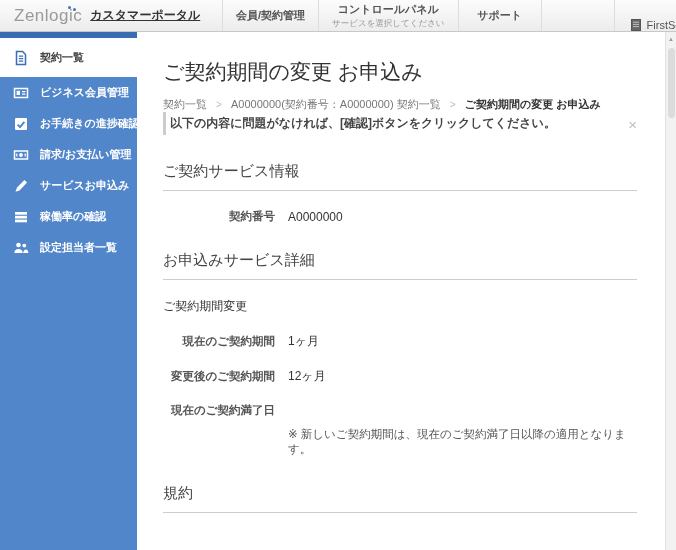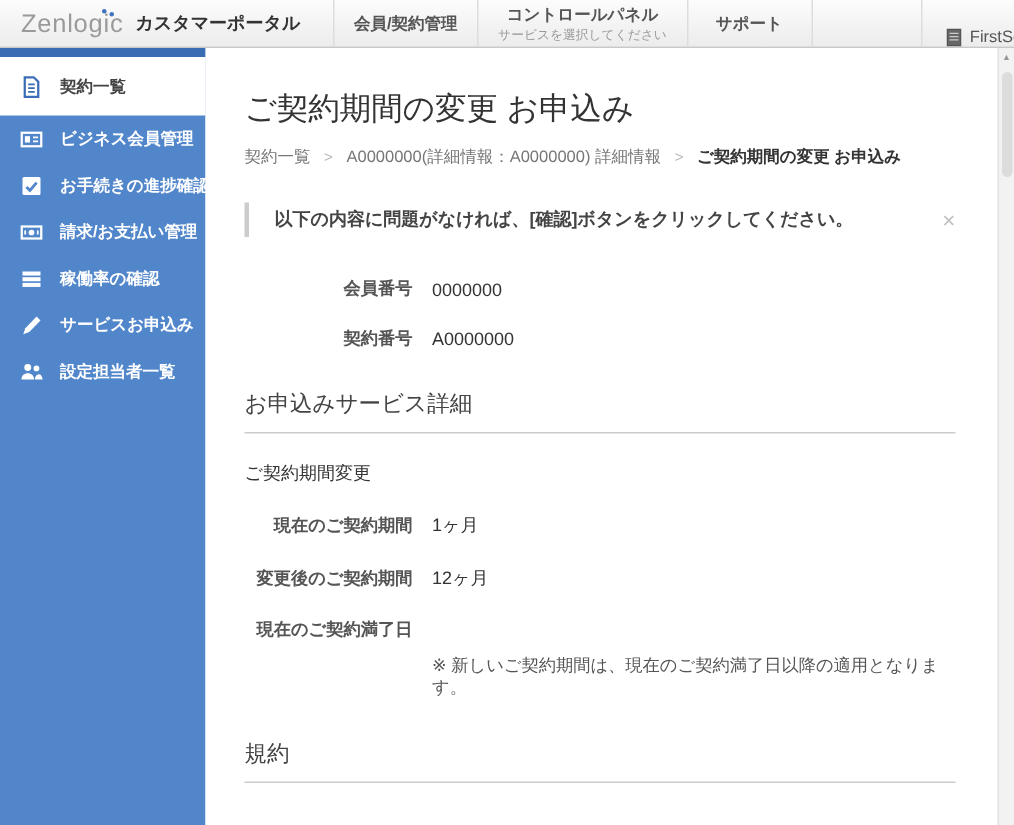--- a/index.html
+++ b/index.html
@@ -8,21 +8,21 @@
 
   
   .header { position:absolute; top:0; left:0; width:676px; height:32px;
     background:linear-gradient(#fcfcfc,#ececec); border-bottom:1px solid #c8c8c8;
     display:flex; align-items:stretch; z-index:5;gap:36px; }
   .logo { display:flex; align-items:center; padding-left:14px; width:186px; }
   .logo-zen { position:relative; font-size:17px; color:#9a9a9a; letter-spacing:.5px; }
   .logo-dot { position:absolute; width:3px; height:3px; border-radius:50%; background:#3f73bf; }
   .logo-dot.d1 { top:1px; left:57px; }
   .logo-dot.d2 { top:1px; left:63px; }
-  .logo-sub { font-size:12px; font-weight:bold; color:#333; margin-left:8px; white-space:nowrap; }
+  .logo-sub { font-size:12px; font-weight:bold; color:#333; margin-left:8px; white-space:nowrap;text-decoration:underline; }
   .top-menu { display:flex; align-items:stretch; }
   .menu-item { display:flex; flex-direction:column; justify-content:center; align-items:center;
     padding:0 13px; border-left:1px solid #ddd; min-width:84px; cursor:pointer; }
   .menu-item:last-child { border-right:1px solid #ddd;align-items:center; }
   .menu-label { font-size:11px; font-weight:bold; color:#555; white-space:nowrap; }
   .menu-sublabel { font-size:8.5px; color:#999; margin-top:1px; white-space:nowrap; }
   .header-spacer { flex:1; }
   .account { display:flex; align-items:flex-end; border-left:1px solid #ddd;
     padding:0 16px; margin-right:28px; cursor:pointer; }
   .account-label { font-size:11px; color:#555; margin:0 6px; }
@@ -42,22 +42,22 @@
   .side-item.active .side-label { color:#444; }
 
   
   .main { position:absolute; top:32px; left:137px; right:11px; bottom:0;
     background:#fff; padding:0 28px 0 26px; overflow:hidden; }
   .page-title { font-size:21px; font-weight:500; color:#333; margin-top:26px; }
   .breadcrumb { margin-top:11px; font-size:11px; color:#777; }
   .bc-link { color:#777; cursor:pointer; }
   .bc-sep { color:#bbb; margin:0 6px; font-size:10px; }
   .bc-current { color:#333; font-weight:bold; }
-  .notice { margin-top:23px; display:flex; align-items:flex-end;
-    border-left:3px solid #ccc; padding:3px 0 3px 17px; }
+  .notice { display:flex; align-items:flex-end;
+    border-left:3px solid #ccc; padding:3px 0 3px 4px; }
   .notice-text { font-size:12px; font-weight:bold; color:#444; }
   .notice-close { margin-left:auto; color:#c0c0c0; font-size:15px; line-height:1; cursor:pointer; }
   .section { margin-top:27px; }
   .section-heading { font-size:15px; font-weight:500; color:#444;
     padding-bottom:9px; border-bottom:1px solid #ccc; }
   .field-row { margin-top:18px; font-size:12px; display:flex; align-items:center; }
   .field-label { display:inline-block; width:112px; text-align:right; color:#555;
     font-weight:bold; font-size:11.5px; margin-right:13px; flex:none; }
   .field-value { color:#333; }
   .field-note { margin:9px 0 0 125px; font-size:11.5px; color:#555; }
@@ -147,35 +147,35 @@
           <circle cx="8" cy="8" r="1.9" fill="currentColor"></circle>
           <path d="M3.8 6.6v2.8M12.2 6.6v2.8" stroke="currentColor" stroke-width="1.2"></path>
         </svg>
     </span>
     <span class="side-label">請求/お支払い管理</span>
   </div>
 
   <div class="side-item">
     <span class="side-icon">
       <svg viewBox="0 0 16 16" width="16" height="16">
+          <path d="M2.5 13.8l1.4-4L11.4 2l2.6 2.6-7.5 7.8z" fill="currentColor"></path>
+        </svg>
+    </span>
+    <span class="side-label">サービスお申込み</span>
+  </div>
+
+  <div class="side-item">
+    <span class="side-icon">
+      <svg viewBox="0 0 16 16" width="16" height="16">
           <rect x="2" y="3" width="12" height="2.7" fill="currentColor"></rect>
           <rect x="2" y="6.8" width="12" height="2.7" fill="currentColor"></rect>
           <rect x="2" y="10.6" width="12" height="2.7" fill="currentColor"></rect>
         </svg>
     </span>
     <span class="side-label">稼働率の確認</span>
-  </div>
-
-  <div class="side-item">
-    <span class="side-icon">
-      <svg viewBox="0 0 16 16" width="16" height="16">
-          <path d="M2.5 13.8l1.4-4L11.4 2l2.6 2.6-7.5 7.8z" fill="currentColor"></path>
-        </svg>
-    </span>
-    <span class="side-label">サービスお申込み</span>
   </div>
 
   <div class="side-item">
     <span class="side-icon">
       <svg viewBox="0 0 16 16" width="16" height="16">
           <circle cx="5.5" cy="5" r="2.3" fill="currentColor"></circle>
           <path d="M1.3 13c0-2.6 1.9-4.1 4.2-4.1s4.2 1.5 4.2 4.1z" fill="currentColor"></path>
           <circle cx="11.3" cy="5.6" r="1.9" fill="currentColor"></circle>
           <path d="M10.2 13c.2-2.1 1.2-3.5 2.7-3.5 1.4 0 2.3 1.3 2.5 3.5z" fill="currentColor"></path>
         </svg>
@@ -183,35 +183,32 @@
     <span class="side-label">設定担当者一覧</span>
   </div>
 </div>
 
 <div class="main">
   <h1 class="page-title">ご契約期間の変更 お申込み</h1>
 
   <div class="breadcrumb">
     <span class="bc-link">契約一覧</span>
     <span class="bc-sep">&gt;</span>
-    <span class="bc-link">A0000000(詳細情報：A0000000) 詳細情報</span>
+    <span class="bc-link">A0000000(契約番号：A0000000) 契約一覧</span>
     <span class="bc-sep">&gt;</span>
     <span class="bc-current">ご契約期間の変更 お申込み</span>
   </div>
 
   <div class="notice">
     <span class="notice-text">以下の内容に問題がなければ、[確認]ボタンをクリックしてください。</span>
     <span class="notice-close">×</span>
   </div>
 
   <div class="section">
-    <div class="field-row">
-      <span class="field-label">会員番号</span>
-      <span class="field-value">0000000</span>
-    </div>
+    <div class="section-heading">ご契約サービス情報</div>
     <div class="field-row">
       <span class="field-label">契約番号</span>
       <span class="field-value">A0000000</span>
     </div>
   </div>
 
   <div class="section">
     <div class="section-heading">お申込みサービス詳細</div>
     <div class="field-row">
       <span class="field-value">ご契約期間変更</span>

